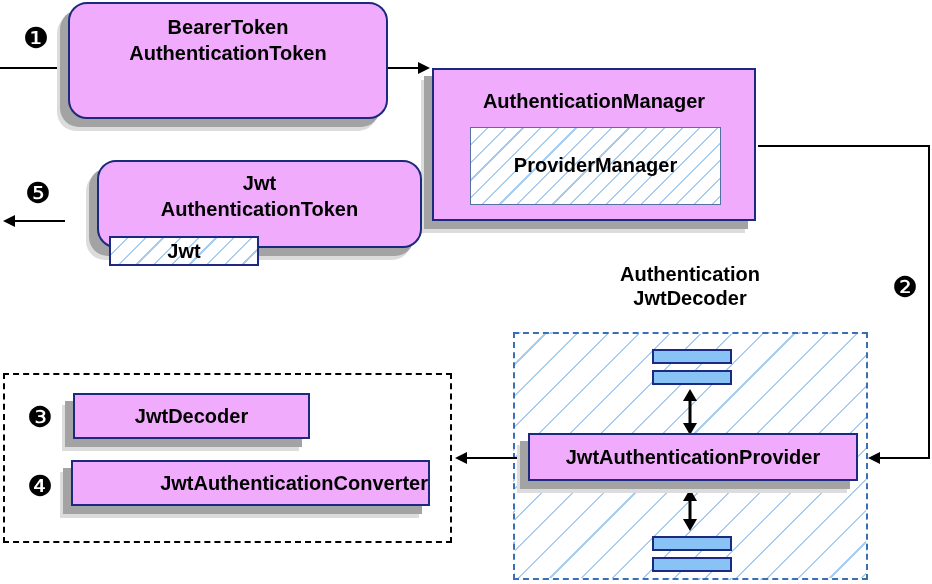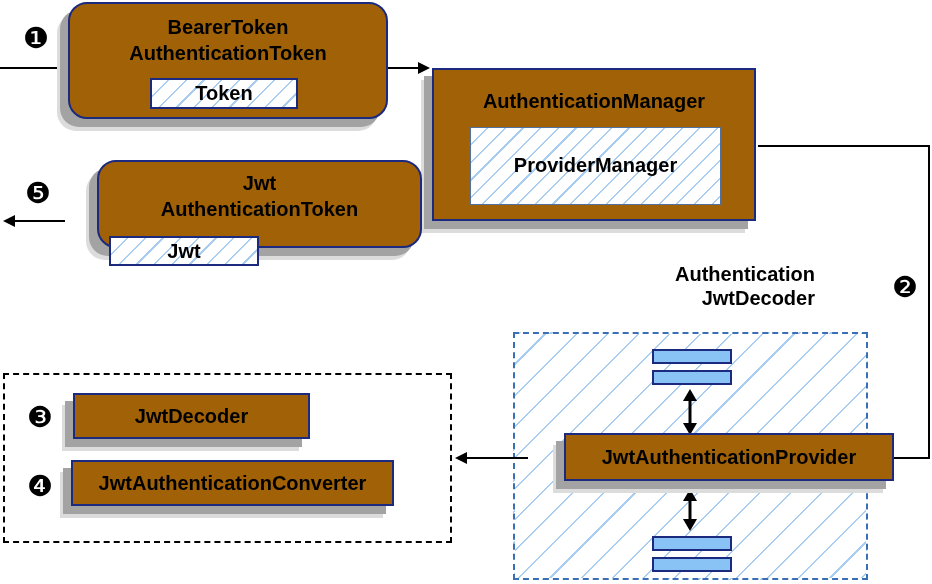--- a/index.html
+++ b/index.html
@@ -2,21 +2,21 @@
 <html><head>
 <meta charset="utf-8">
 <style>
   html,body{margin:0;padding:0;background:#fff;}
   .canvas{
     position:relative;width:932px;height:584px;background:#ffffff;
     font-family:"Liberation Sans",sans-serif;overflow:hidden;
   }
   svg.connectors{position:absolute;left:0;top:0;pointer-events:none;z-index:2;}
   .node{
-    position:absolute;background:#a16207;border:2px solid #1b2a7e;
+    position:absolute;background:#f0abfc;border:2px solid #1b2a7e;
     box-sizing:border-box;color:#000;font-weight:bold;font-size:20px;
     box-shadow:-8px 8px 0 #a3a3a3,-11px 12px 0 #dcdcdc;z-index:3;
   }
   .rounded{border-radius:19px;}
   .node .title{position:absolute;left:0;right:0;text-align:center;line-height:26px;}
   .inner{
     position:absolute;background-color:#fff;border:2px solid #1b2a7e;box-sizing:border-box;
     text-align:center;font-weight:bold;font-size:20px;color:#000;
     background-image:repeating-linear-gradient(135deg,rgba(0,0,0,0) 0,rgba(0,0,0,0) 11px,#a9cdf1 11px,#a9cdf1 12.5px);
   }
@@ -34,37 +34,37 @@
   }
   .bar{
     position:absolute;left:652px;width:76px;height:11px;background:#89c2f4;
     border:2px solid #1b2a7e;z-index:3;
   }
   .marker{
     position:absolute;font-family:"DejaVu Sans",sans-serif;font-size:29px;
     line-height:31px;color:#000;z-index:4;width:34px;text-align:center;
   }
   .grouplabel{
-    position:absolute;left:565px;top:262px;width:250px;text-align:right;
+    position:absolute;left:565px;top:262px;width:250px;text-align:center;
     font-weight:bold;font-size:20px;line-height:24px;color:#000;z-index:3;
   }
   
   .bearer{left:68px;top:2px;width:320px;height:117px;}
   .bearer .title{top:10px;}
   .bearer .inner{left:80px;top:74px;width:148px;height:31px;line-height:27px;}
   .jwt-token{left:65px;top:160px;width:325px;height:88px;margin-left:32px;}
   .jwt-token .title{top:8px;}
   .jwt-token .inner-jwt{left:10px;top:74px;width:150px;height:30px;line-height:26px;}
   .jwt-token .inner-auth{left:168px;top:74px;width:138px;height:30px;line-height:26px;}
   .auth-manager{left:432px;top:68px;width:324px;height:153px;}
   .auth-manager .title{top:18px;}
   .auth-manager .inner{left:36px;top:57px;width:251px;height:78px;line-height:74px;border:1px solid #53719f;}
-  .provider-node{left:528px;top:433px;width:330px;height:48px;line-height:44px;text-align:center;margin-left:36px;}
+  .provider-node{left:528px;top:433px;width:330px;height:48px;line-height:44px;text-align:center;}
   .decoder-node{left:73px;top:393px;width:237px;height:46px;line-height:42px;text-align:center;}
-  .converter-node{left:71px;top:460px;width:323px;height:46px;line-height:42px;text-align:center;}
+  .converter-node{left:71px;top:460px;width:359px;height:46px;line-height:42px;text-align:right;}
 </style>
 </head>
 <body>
 
 <div class="canvas">
 
   <div class="providers-box hatch-large"></div>
   <div class="black-dashed"></div>
 
   <svg class="connectors" width="932" height="584" viewBox="0 0 932 584">
@@ -106,21 +106,20 @@
   <div class="marker" style="left:888px;top:272px;">❷</div>
   <div class="marker" style="left:23px;top:402px;">❸</div>
   <div class="marker" style="left:23px;top:471px;">❹</div>
   <div class="marker" style="left:21px;top:178px;">❺</div>
 
   <div class="node rounded bearer">
     <div class="title">
       <div>BearerToken</div>
       <div>AuthenticationToken</div>
     </div>
-    <div class="inner">Token</div>
   </div>
 
   <div class="node auth-manager">
     <div class="title">AuthenticationManager</div>
     <div class="inner">ProviderManager</div>
   </div>
 
   <div class="node rounded jwt-token">
     <div class="title">
       <div>Jwt</div>

